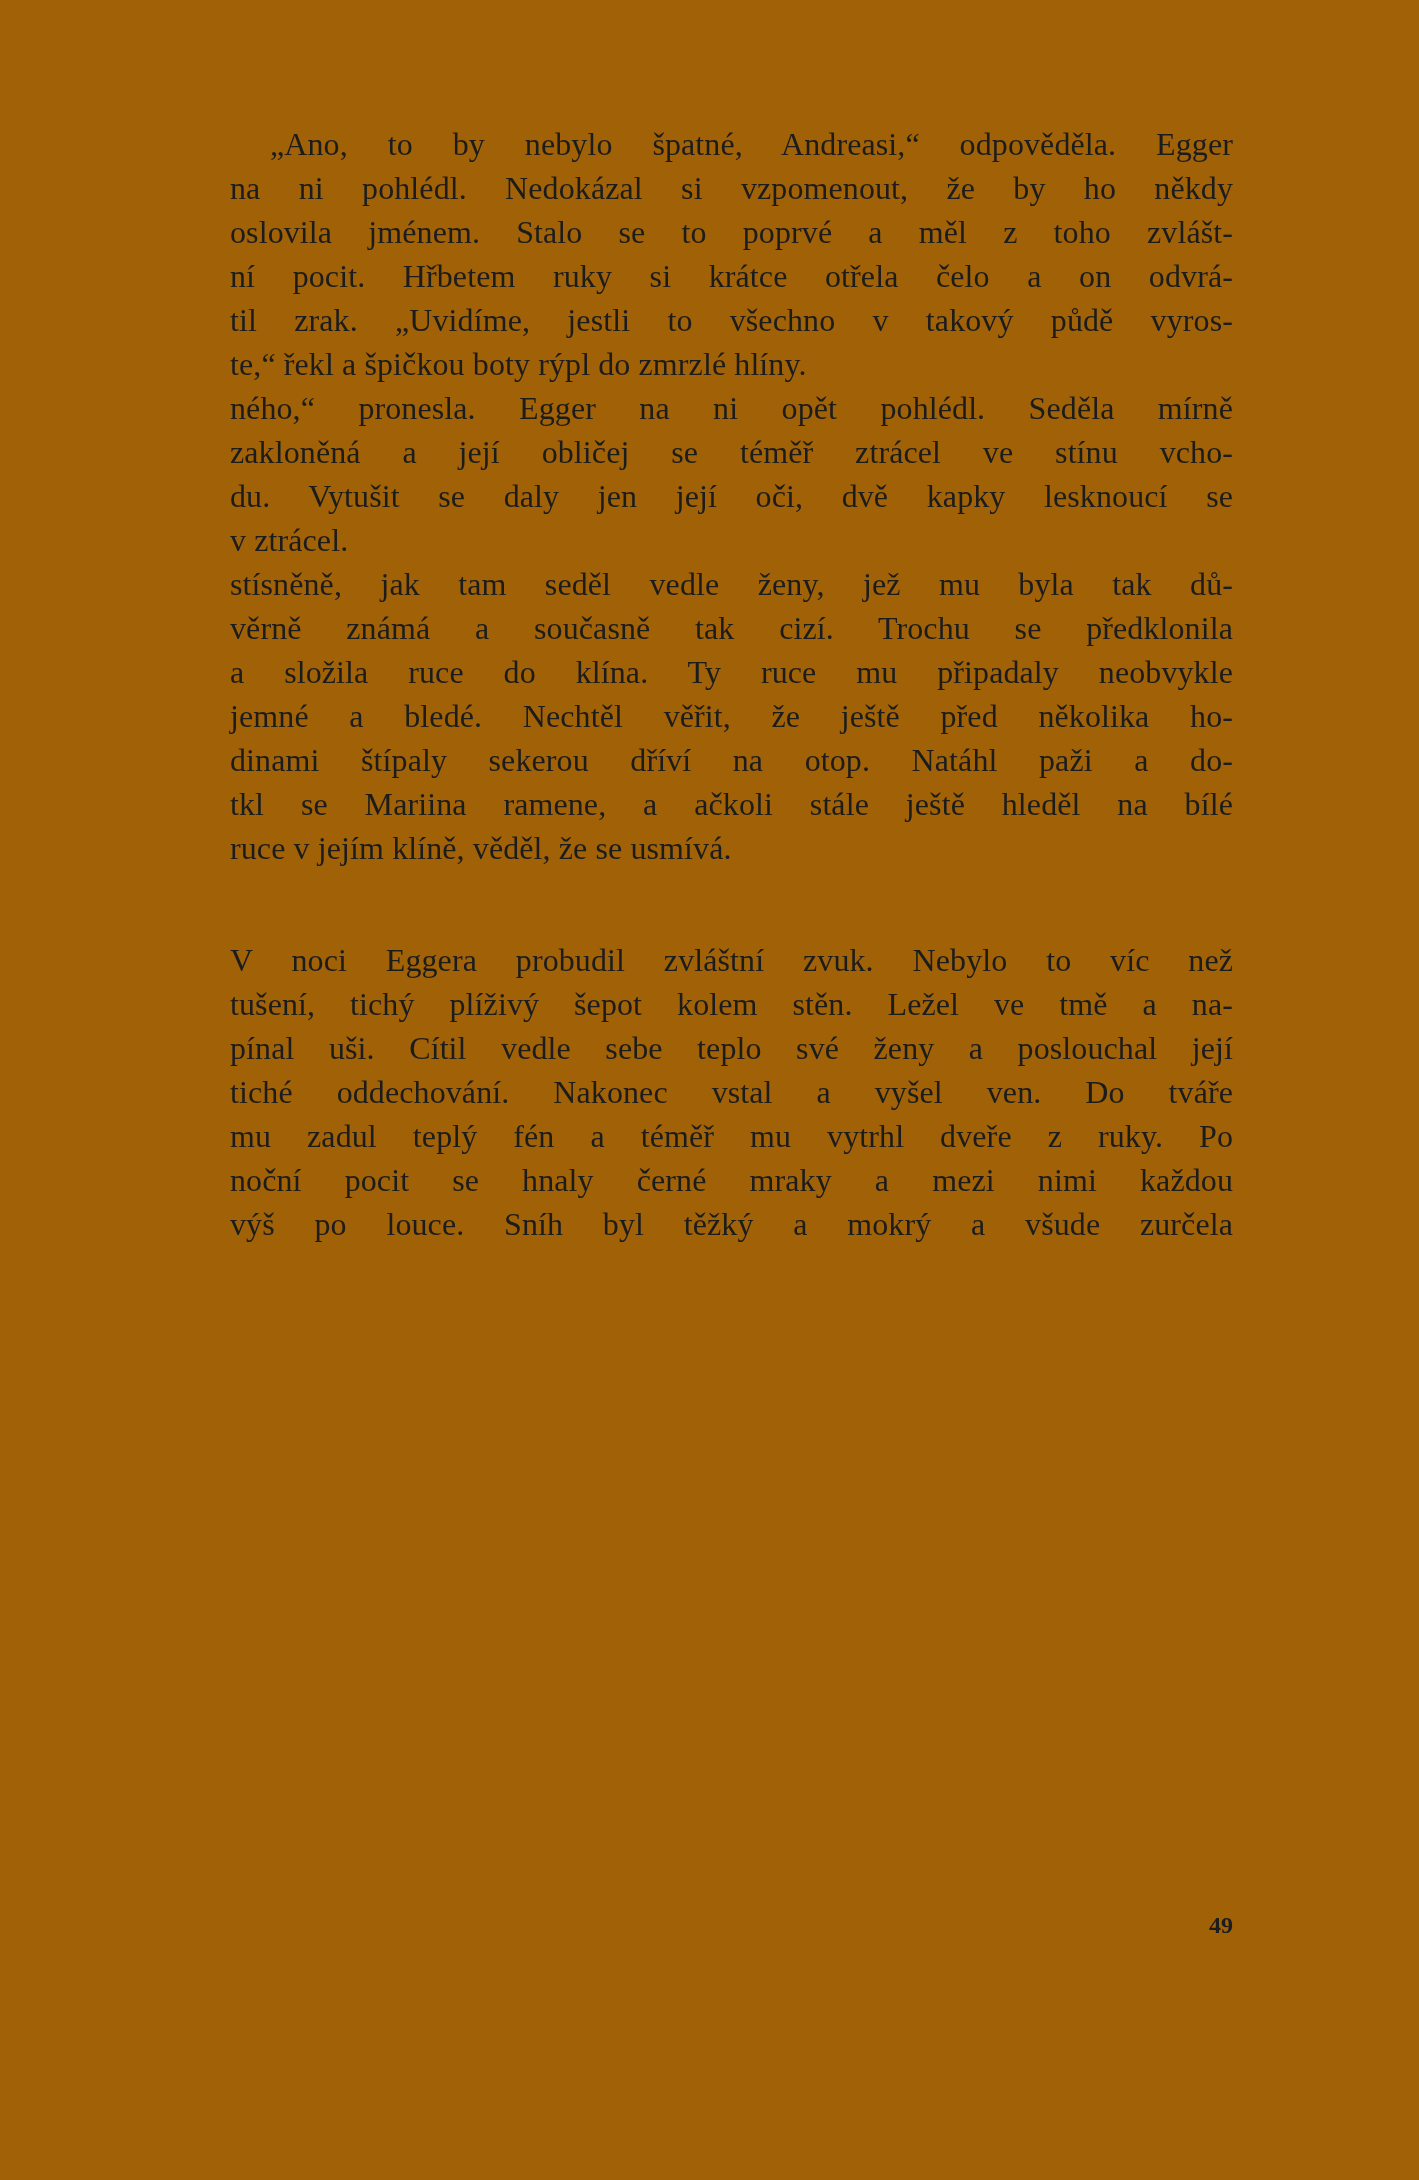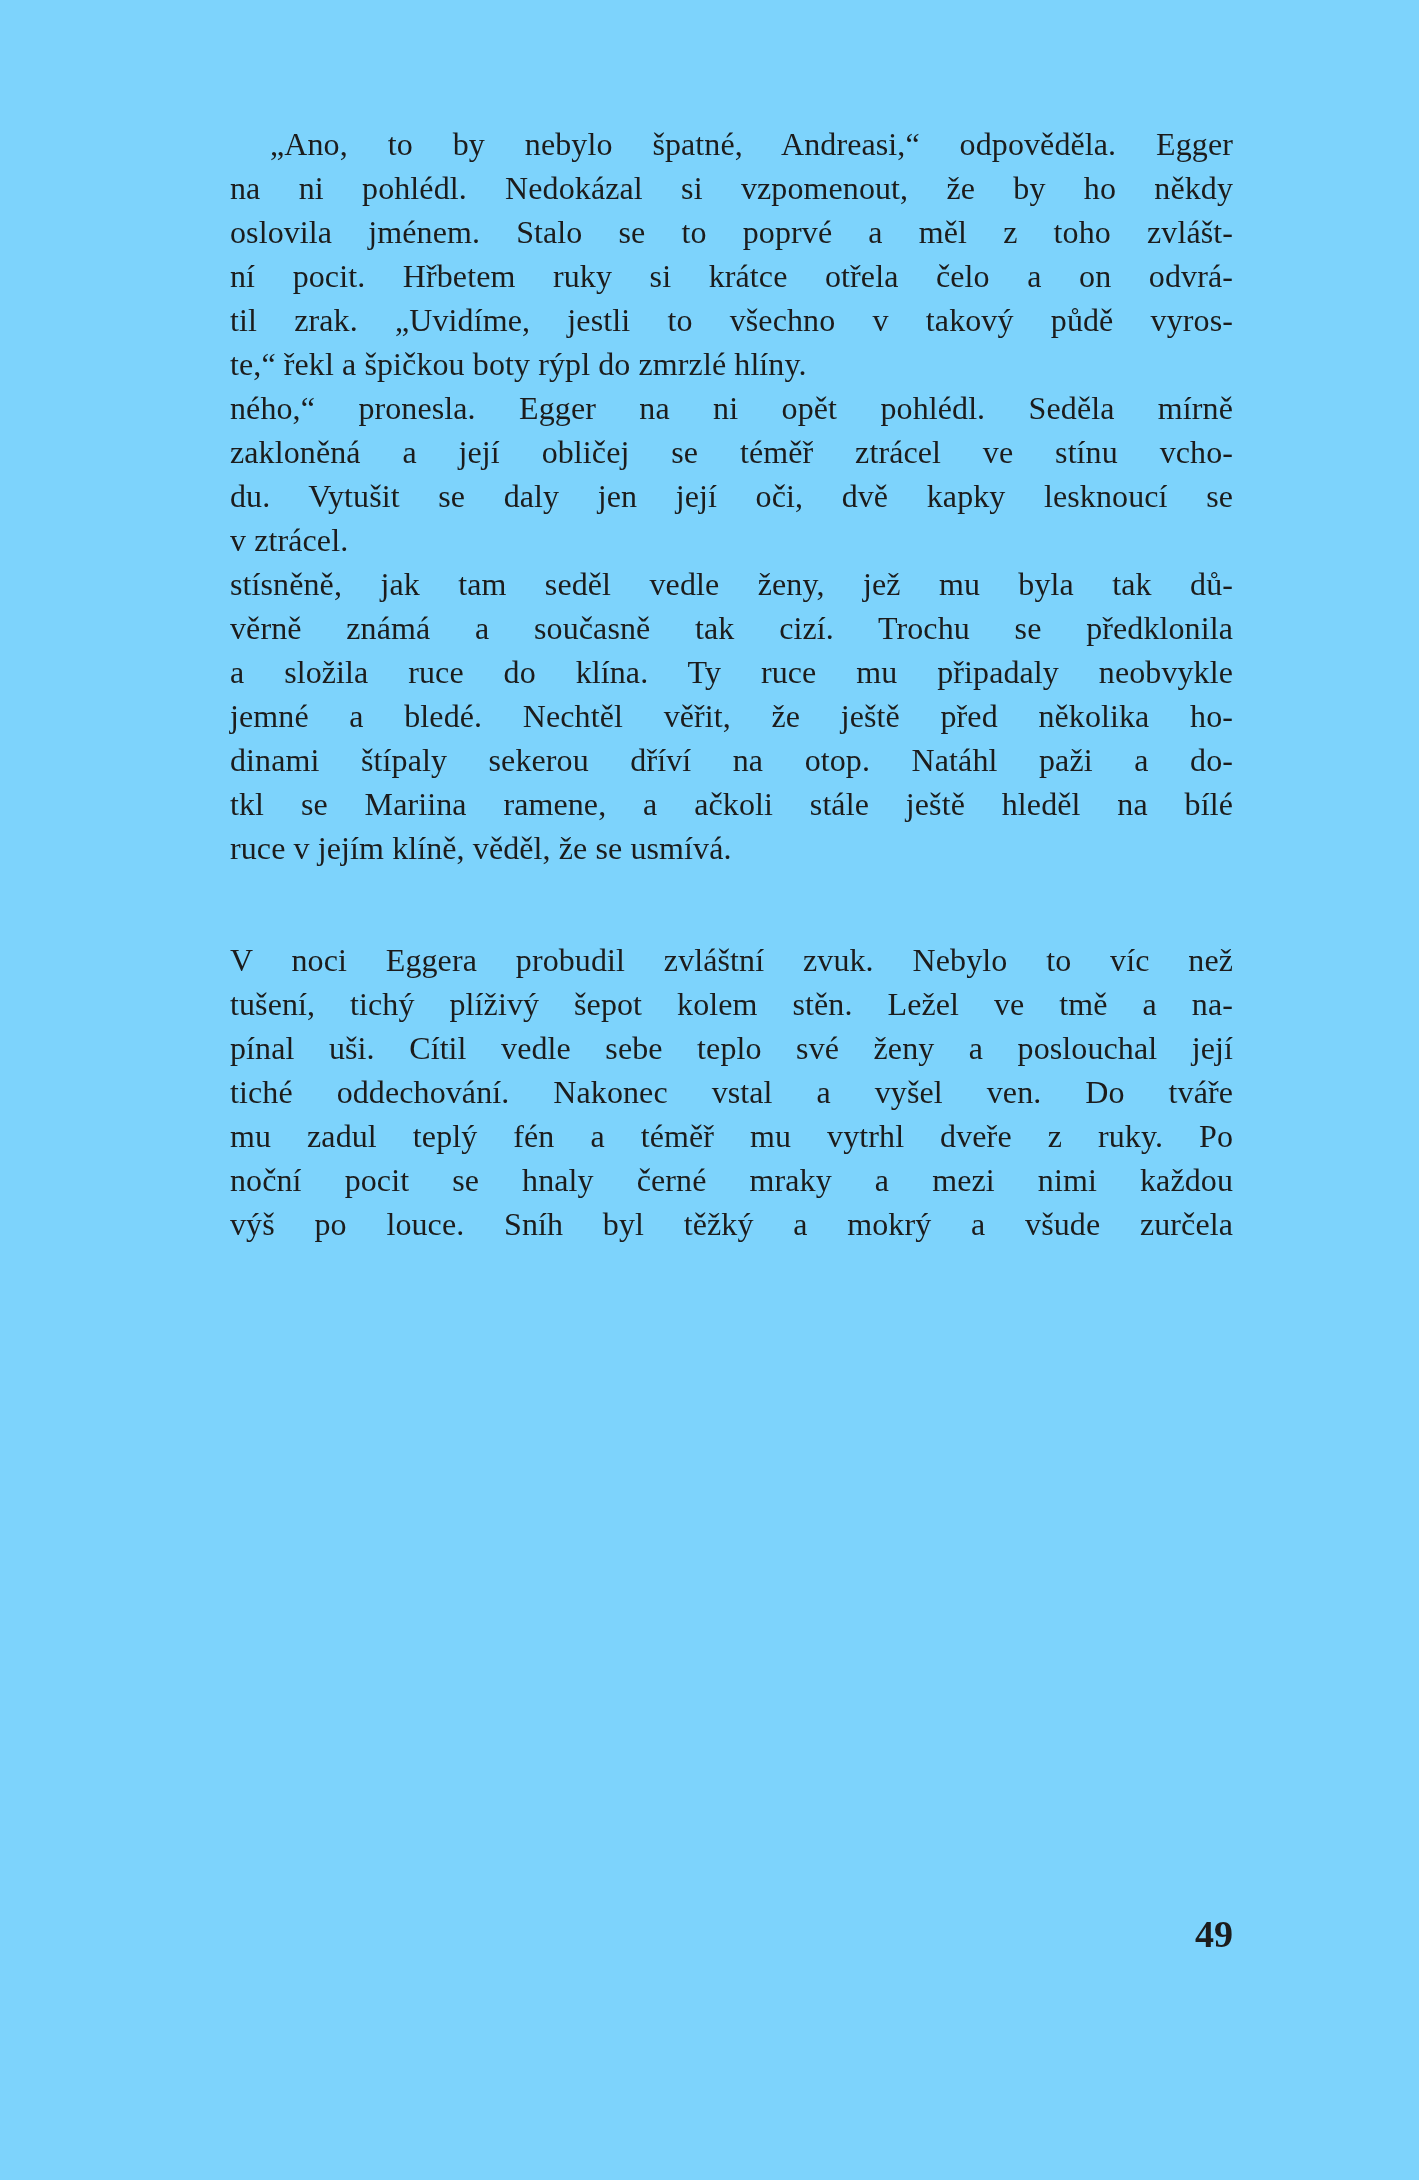--- a/index.html
+++ b/index.html
@@ -11,21 +11,21 @@
     width: 1419px;
     height: 2180px;
     position: relative;
     font-family: "Liberation Serif", "DejaVu Serif", serif;
     color: #1c1c1c;
     overflow: hidden;
   }
   .page {
     position: absolute;
     inset: 0;
-    background: #7dd3fc;
+    background: #a16207;
   }
   .text-block {
     position: absolute;
     left: 230px;
     top: 122px;
     width: 1003px;
     font-size: 32px;
     line-height: 44px;
     letter-spacing: 0.1px;
   }
@@ -46,21 +46,21 @@
   }
   .line.first-indent {
     text-indent: 40px;
   }
   .page-number {
     position: absolute;
     left: 230px;
     top: 1912px;
     width: 1003px;
     text-align: right;
-    font-size: 38px;
+    font-size: 24px;
     font-weight: bold;
     color: #1c1c1c;
   }
 </style>
 </head>
 <body>
 
 <div class="page">
   <div class="text-block">
       <div class="paragraph">

